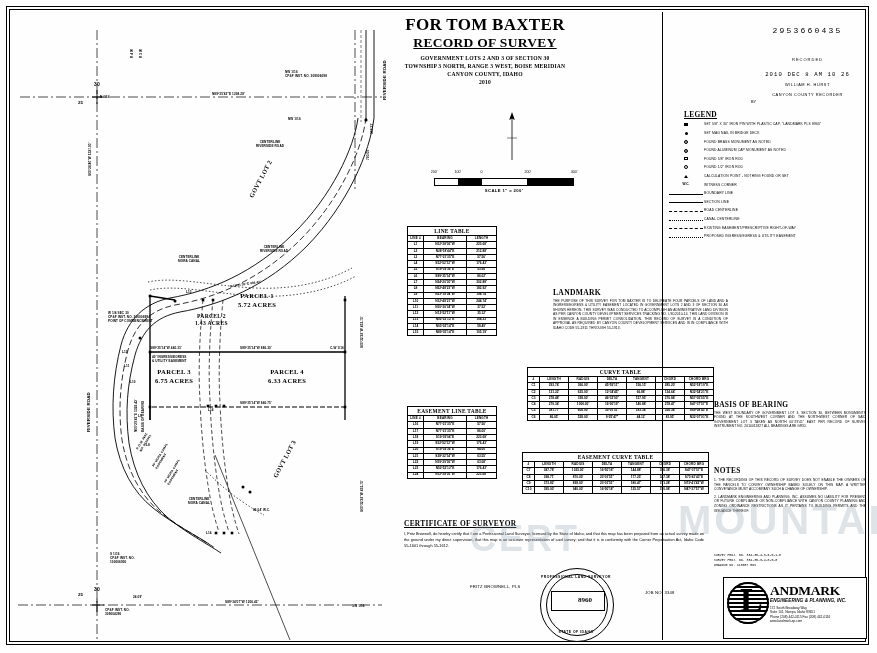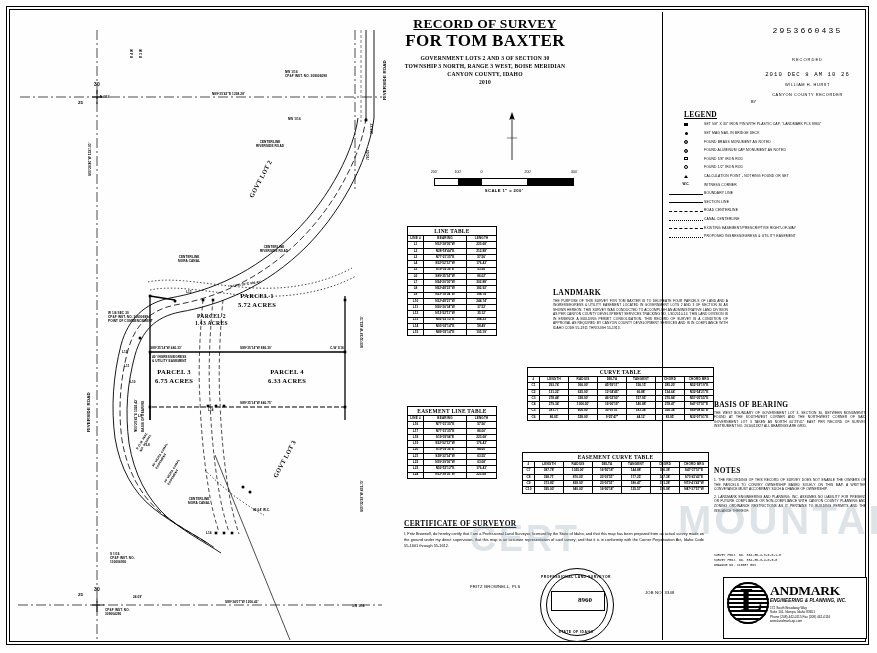--- a/index.html
+++ b/index.html
@@ -156,22 +156,22 @@
 </head>
 <body>
 
 <div id="sheet">
 
   <div id="border"></div>
   <div id="innerline"></div>
   <div id="vdiv"></div>
 
   <div class="abs ctr serif" id="title-block">
+    <div id="t2">FOR TOM BAXTER</div>
     <div id="t1">RECORD OF SURVEY</div>
-    <div id="t2">FOR TOM BAXTER</div>
     <div id="t3">
       <div>GOVERNMENT LOTS 2 AND 3 OF SECTION 30</div>
       <div>TOWNSHIP 3 NORTH, RANGE 3 WEST, BOISE MERIDIAN</div>
       <div>CANYON COUNTY, IDAHO</div>
       <div>2010</div>
     </div>
   </div>
 
   <div class="abs ctr" id="stamp">
     <div id="stampnum">2953660435</div>

